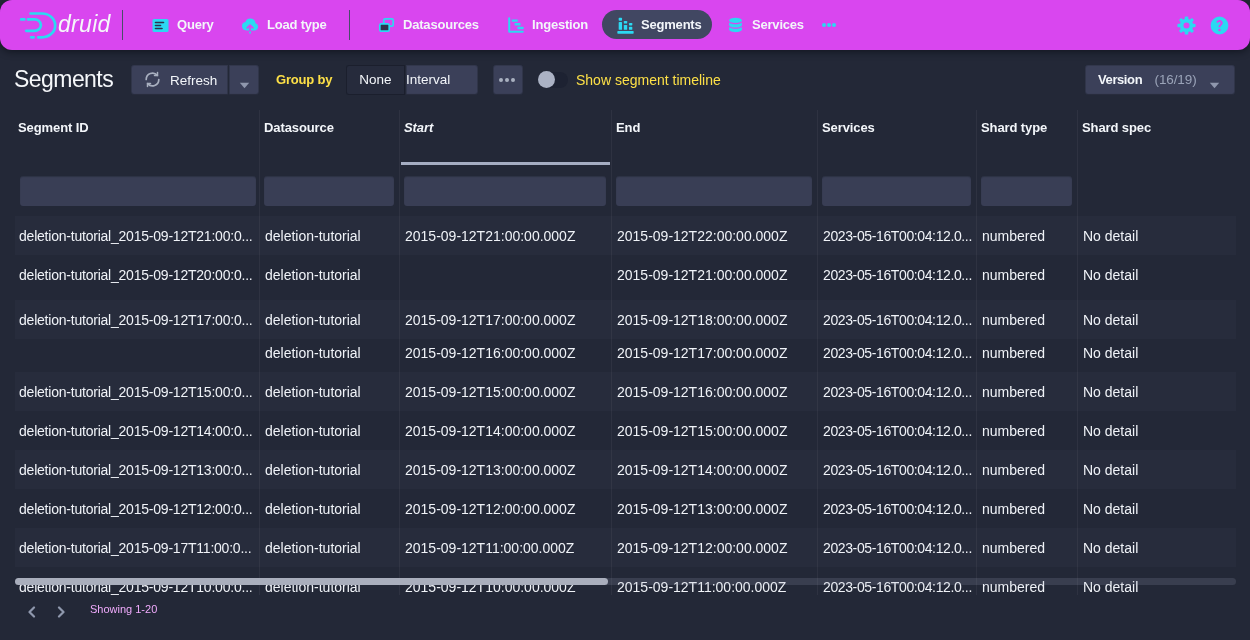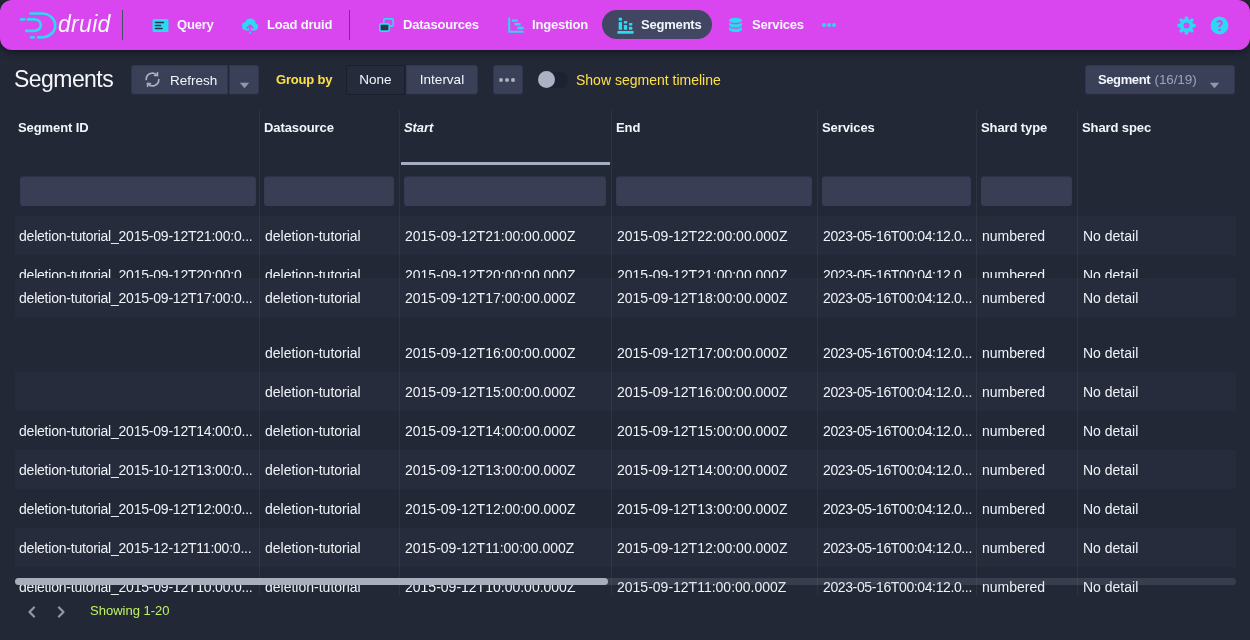--- a/index.html
+++ b/index.html
@@ -43,21 +43,21 @@
         </g>
       </svg>
     </div>
     <div class="nlab" style="left:177px;">Query</div>
 <div class="nic" style="left:242px;">
       <svg width="17" height="17" viewBox="0 0 17 17">
         <path fill="#2bd9f2" d="M13.6 6.2A5.3 5.3 0 0 0 3.4 4.9 4.3 4.3 0 0 0 4.3 13.4 h2.9 v-3.1 l-1.2 1.2 a0.9 0.9 0 0 1 -1.3 -1.3 l2.7 -2.7 a0.9 0.9 0 0 1 1.3 0 l2.7 2.7 a0.9 0.9 0 0 1 -1.3 1.3 L9 10.3 v3.1 h3.6 a3.7 3.7 0 0 0 1 -7.2z"></path>
         <path fill="#2bd9f2" d="M7.2 14.4h1.8v1.4a0.9 0.9 0 0 1-1.8 0z"></path>
       </svg>
     </div>
-    <div class="nlab" style="left:267px;">Load druid</div>
+    <div class="nlab" style="left:267px;">Load type</div>
 <div class="navsep" style="left:349px;"></div>
 <div class="nic" style="left:378px;">
       <svg width="17" height="17" viewBox="0 0 17 17" fill="none" stroke="#2bd9f2" stroke-width="1.7">
         <rect x="5.8" y="1.8" width="9.4" height="7.4" rx="1.4"></rect>
         <rect x="1.8" y="6.8" width="9.4" height="7.4" rx="1.4" fill="#2f334c"></rect>
       </svg>
     </div>
     <div class="nlab" style="left:403px;">Datasources</div>
 <div class="nic" style="left:507px;">
       <svg width="17" height="17" viewBox="0 0 17 17" fill="#2bd9f2">
@@ -116,33 +116,33 @@
         </svg></span>
   <span style="position:absolute;left:39px;top:1px;line-height:30px;">Refresh</span>
 </div>
 <div class="btn" style="left:229px;width:30px;border-radius:0 3px 3px 0;">
       <span style="position:absolute;left:10px;top:12px;"><svg width="11" height="7" viewBox="0 0 11 7" fill="#8f97ad">
           <path d="M0.8 0.8h9.4L5.5 6.2z"></path>
         </svg></span>
     </div>
 <div class="tlab" style="left:276px;font-weight:bold;font-size:13px;letter-spacing:-0.2px;">Group by</div>
 <div class="btn" style="left:346px;width:59px;border-radius:3px 0 0 3px;background:#262b3c;text-align:center;line-height:30px;box-shadow:inset 0 0 0 1px rgba(10,13,22,0.38);">None</div>
-<div class="btn" style="left:406px;width:72px;border-radius:0 3px 3px 0;text-align:center;line-height:30px;">Interval</div>
+<div class="btn" style="left:406px;width:72px;border-radius:0 3px 3px 0;line-height:30px;">Interval</div>
 <div class="btn" style="left:493px;width:30px;">
       <span style="position:absolute;left:6px;top:13px;display:flex;gap:2.2px;">
         <span style="width:3.8px;height:3.8px;border-radius:50%;background:#a9b0c0;display:inline-block;"></span>
         <span style="width:3.8px;height:3.8px;border-radius:50%;background:#a9b0c0;display:inline-block;"></span>
         <span style="width:3.8px;height:3.8px;border-radius:50%;background:#a9b0c0;display:inline-block;"></span>
       </span>
     </div>
 <div style="position:absolute;left:538px;top:72px;width:30px;height:16px;background:#1d2232;border-radius:8px;"></div>
 <div style="position:absolute;left:538px;top:71px;width:17px;height:17px;border-radius:50%;background:#abb2c4;"></div>
 <div class="tlab" style="left:576px;font-size:14px;">Show segment timeline</div>
 <div class="btn" style="left:1085px;width:150px;">
-  <span style="position:absolute;left:13px;top:0;line-height:30px;font-weight:bold;font-size:13px;letter-spacing:-0.4px;">Segment</span>
+  <span style="position:absolute;left:13px;top:0;line-height:30px;font-weight:bold;font-size:13px;letter-spacing:-0.4px;">Version</span>
   <span style="position:absolute;left:69.5px;top:0;line-height:30px;color:#9aa3b8;font-size:13.5px;letter-spacing:-0.1px;">(16/19)</span>
   <span style="position:absolute;left:124px;top:12px;"><svg width="11" height="7" viewBox="0 0 11 7" fill="#8f97ad">
           <path d="M0.8 0.8h9.4L5.5 6.2z"></path>
         </svg></span>
 </div>
 </div>
 <div class="table">
     <div class="colline" style="left:259px;height:485px;"></div>
     <div class="colline" style="left:399px;height:485px;"></div>
     <div class="colline" style="left:611px;height:485px;"></div>
@@ -168,80 +168,80 @@
       <div class="cell" style="left:250px;width:130px">deletion-tutorial</div>
       <div class="cell" style="left:390px;width:202px">2015-09-12T21:00:00.000Z</div>
       <div class="cell" style="left:602px;width:196px">2015-09-12T22:00:00.000Z</div>
       <div class="cell" style="left:808px;width:149px;letter-spacing:-0.38px">2023-05-16T00:04:12.0...</div>
       <div class="cell" style="left:967px;width:91px">numbered</div>
       <div class="cell" style="left:1068px;width:149px">No detail</div>
     </div>
     <div class="row" style="top:145px;">
       <div class="cell" style="left:4px;width:236px;letter-spacing:-0.22px">deletion-tutorial_2015-09-12T20:00:0...</div>
       <div class="cell" style="left:250px;width:130px">deletion-tutorial</div>
-      <div class="cell" style="left:390px;width:202px">2015-09-12T20:00:00.000Z</div>
       <div class="cell" style="left:602px;width:196px">2015-09-12T21:00:00.000Z</div>
       <div class="cell" style="left:808px;width:149px;letter-spacing:-0.38px">2023-05-16T00:04:12.0...</div>
       <div class="cell" style="left:967px;width:91px">numbered</div>
       <div class="cell" style="left:1068px;width:149px">No detail</div>
     </div>
-    <div class="row odd" style="top:168px;text-decoration:underline;">
+    <div class="row odd" style="top:190px;text-decoration:underline;">
       <div class="cell" style="left:4px;width:236px;letter-spacing:-0.22px">deletion-tutorial_2015-09-12T17:00:0...</div>
       <div class="cell" style="left:250px;width:130px">deletion-tutorial</div>
       <div class="cell" style="left:390px;width:202px">2015-09-12T17:00:00.000Z</div>
       <div class="cell" style="left:602px;width:196px">2015-09-12T18:00:00.000Z</div>
       <div class="cell" style="left:808px;width:149px;letter-spacing:-0.38px">2023-05-16T00:04:12.0...</div>
       <div class="cell" style="left:967px;width:91px">numbered</div>
       <div class="cell" style="left:1068px;width:149px">No detail</div>
     </div>
     <div class="row" style="top:223px;">
       <div class="cell" style="left:250px;width:130px">deletion-tutorial</div>
       <div class="cell" style="left:390px;width:202px">2015-09-12T16:00:00.000Z</div>
       <div class="cell" style="left:602px;width:196px">2015-09-12T17:00:00.000Z</div>
       <div class="cell" style="left:808px;width:149px;letter-spacing:-0.38px">2023-05-16T00:04:12.0...</div>
       <div class="cell" style="left:967px;width:91px">numbered</div>
       <div class="cell" style="left:1068px;width:149px">No detail</div>
     </div>
     <div class="row odd" style="top:262px;">
+      <div class="cell" style="left:4px;width:236px;letter-spacing:-0.22px">deletion-tutorial_2015-09-12T15:00:0...</div>
       <div class="cell" style="left:250px;width:130px">deletion-tutorial</div>
       <div class="cell" style="left:390px;width:202px">2015-09-12T15:00:00.000Z</div>
       <div class="cell" style="left:602px;width:196px">2015-09-12T16:00:00.000Z</div>
       <div class="cell" style="left:808px;width:149px;letter-spacing:-0.38px">2023-05-16T00:04:12.0...</div>
       <div class="cell" style="left:967px;width:91px">numbered</div>
       <div class="cell" style="left:1068px;width:149px">No detail</div>
     </div>
     <div class="row" style="top:301px;">
       <div class="cell" style="left:4px;width:236px;letter-spacing:-0.22px">deletion-tutorial_2015-09-12T14:00:0...</div>
       <div class="cell" style="left:250px;width:130px">deletion-tutorial</div>
       <div class="cell" style="left:390px;width:202px">2015-09-12T14:00:00.000Z</div>
       <div class="cell" style="left:602px;width:196px">2015-09-12T15:00:00.000Z</div>
       <div class="cell" style="left:808px;width:149px;letter-spacing:-0.38px">2023-05-16T00:04:12.0...</div>
       <div class="cell" style="left:967px;width:91px">numbered</div>
       <div class="cell" style="left:1068px;width:149px">No detail</div>
     </div>
     <div class="row odd" style="top:340px;">
-      <div class="cell" style="left:4px;width:236px;letter-spacing:-0.22px">deletion-tutorial_2015-10-12T13:00:0...</div>
+      <div class="cell" style="left:4px;width:236px;letter-spacing:-0.22px">deletion-tutorial_2015-09-12T13:00:0...</div>
       <div class="cell" style="left:250px;width:130px">deletion-tutorial</div>
       <div class="cell" style="left:390px;width:202px">2015-09-12T13:00:00.000Z</div>
       <div class="cell" style="left:602px;width:196px">2015-09-12T14:00:00.000Z</div>
       <div class="cell" style="left:808px;width:149px;letter-spacing:-0.38px">2023-05-16T00:04:12.0...</div>
       <div class="cell" style="left:967px;width:91px">numbered</div>
       <div class="cell" style="left:1068px;width:149px">No detail</div>
     </div>
     <div class="row" style="top:379px;">
       <div class="cell" style="left:4px;width:236px;letter-spacing:-0.22px">deletion-tutorial_2015-09-12T12:00:0...</div>
       <div class="cell" style="left:250px;width:130px">deletion-tutorial</div>
       <div class="cell" style="left:390px;width:202px">2015-09-12T12:00:00.000Z</div>
       <div class="cell" style="left:602px;width:196px">2015-09-12T13:00:00.000Z</div>
       <div class="cell" style="left:808px;width:149px;letter-spacing:-0.38px">2023-05-16T00:04:12.0...</div>
       <div class="cell" style="left:967px;width:91px">numbered</div>
       <div class="cell" style="left:1068px;width:149px">No detail</div>
     </div>
     <div class="row odd" style="top:418px;">
-      <div class="cell" style="left:4px;width:236px;letter-spacing:-0.22px">deletion-tutorial_2015-12-12T11:00:0...</div>
+      <div class="cell" style="left:4px;width:236px;letter-spacing:-0.22px">deletion-tutorial_2015-09-17T11:00:0...</div>
       <div class="cell" style="left:250px;width:130px">deletion-tutorial</div>
       <div class="cell" style="left:390px;width:202px">2015-09-12T11:00:00.000Z</div>
       <div class="cell" style="left:602px;width:196px">2015-09-12T12:00:00.000Z</div>
       <div class="cell" style="left:808px;width:149px;letter-spacing:-0.38px">2023-05-16T00:04:12.0...</div>
       <div class="cell" style="left:967px;width:91px">numbered</div>
       <div class="cell" style="left:1068px;width:149px">No detail</div>
     </div>
     <div class="row" style="top:457px;">
       <div class="cell" style="left:4px;width:236px;letter-spacing:-0.22px">deletion-tutorial_2015-09-12T10:00:0...</div>
       <div class="cell" style="left:250px;width:130px">deletion-tutorial</div>
@@ -254,13 +254,13 @@
     <div style="position:absolute;left:15px;top:468px;width:1221px;height:7px;background:rgba(160,168,190,0.18);border-radius:3.5px;z-index:3;"></div>
     <div style="position:absolute;left:15px;top:468px;width:593px;height:7px;background:#a9aebc;border-radius:3.5px;z-index:3;"></div>
   </div>
 <div class="pager">
 <span style="position:absolute;left:27px;top:604px;"><svg width="9" height="12" viewBox="0 0 9 12" fill="none" stroke="#8f98ad" stroke-width="2.2" stroke-linecap="round" stroke-linejoin="round">
         <path d="M7 1.5 2.5 6 7 10.5"></path>
       </svg></span>
 <span style="position:absolute;left:57px;top:604px;"><svg width="9" height="12" viewBox="0 0 9 12" fill="none" stroke="#8f98ad" stroke-width="2.2" stroke-linecap="round" stroke-linejoin="round">
         <path d="M2 1.5 6.5 6 2 10.5"></path>
       </svg></span>
-<span style="position:absolute;left:90px;top:603px;font-size:13px;color:#bef264;white-space:nowrap;">Showing 1-20</span>
+<span style="position:absolute;left:90px;top:603px;font-size:11px;color:#f0abfc;white-space:nowrap;">Showing 1-20</span>
 </div>
 </body></html>

